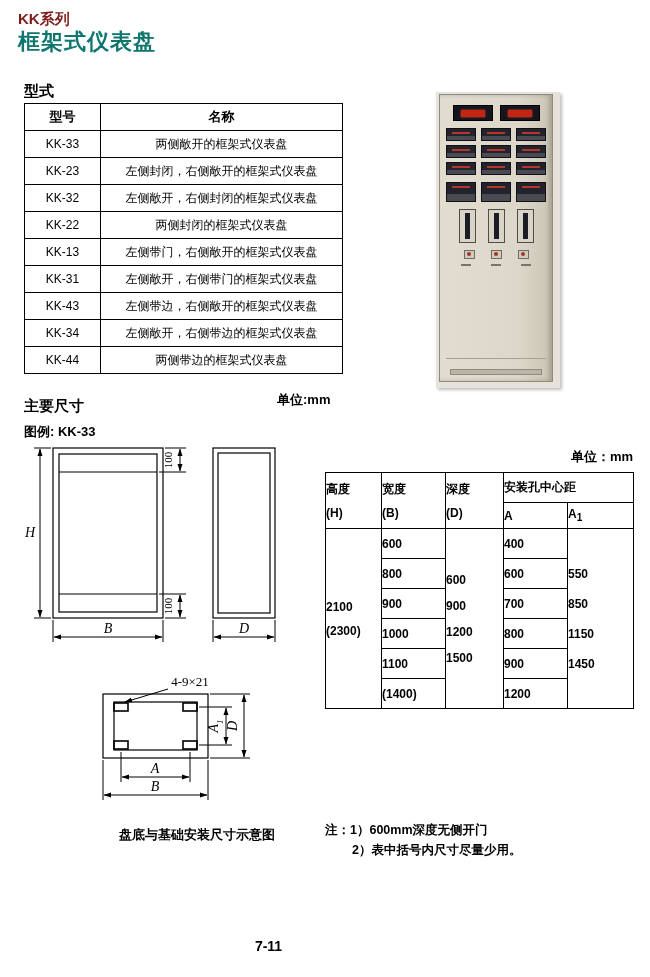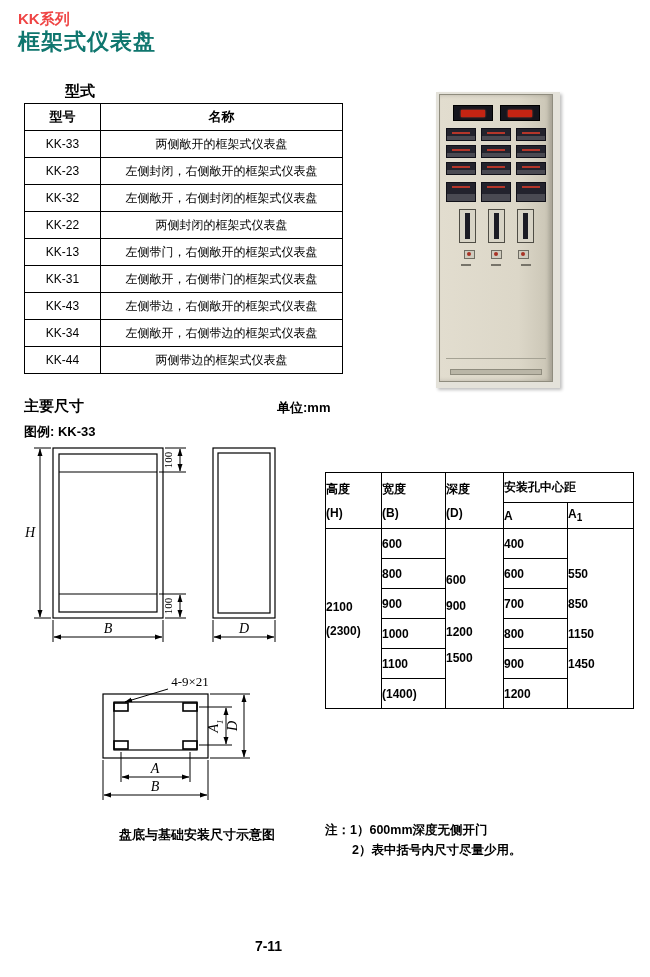--- a/index.html
+++ b/index.html
@@ -1,25 +1,25 @@
 <!DOCTYPE html>
 <html lang="zh"><head>
 <meta charset="utf-8">
 <style>
   * { margin:0; padding:0; box-sizing:border-box; }
   html,body { background:#ffffff; }
   body { font-family:"Liberation Sans", sans-serif; color:#000; }
   .page { position:relative; width:650px; height:977px; background:#fff; overflow:hidden; }
 
   
-  .series   { position:absolute; left:18px; top:10px;  font-size:15px; font-weight:bold; color:#ef4444; }
+  .series   { position:absolute; left:18px; top:10px;  font-size:15px; font-weight:bold; color:#7f1d1d; }
   .title    { position:absolute; left:18px; top:27px;  font-size:22px; font-weight:bold; color:#0f766e; letter-spacing:1px; }
 
   
-  .type-heading { position:absolute; left:24px; top:82px; font-size:15px; font-weight:bold;margin-left:41px; }
+  .type-heading { position:absolute; left:24px; top:82px; font-size:15px; font-weight:bold; }
   table.type { position:absolute; left:24px; top:103px; width:318px; border-collapse:collapse; table-layout:fixed; font-size:12px; }
   table.type td, table.type th { border:1px solid #000; height:27px; text-align:center; vertical-align:middle; font-weight:normal; padding:0 2px; }
   table.type th { font-weight:bold; font-size:13px; }
 
   
   .photo { position:absolute; left:436px; top:92px; width:124px; height:296px; background:#e4e2da; box-shadow:2px 2px 3px rgba(0,0,0,.25); }
   .cab { position:absolute; left:3px; top:2px; width:114px; height:288px;
          background:linear-gradient(90deg,#e2ddcf 0%,#dcd7c8 70%,#c9c4b4 100%);
          border:1px solid #8f8c7e; box-shadow:inset -3px 0 4px rgba(0,0,0,.18); }
   .disp-row { display:flex; gap:7px; justify-content:center; margin-top:10px; }
@@ -35,21 +35,21 @@
   .btn-row { display:flex; gap:16px; justify-content:center; margin-top:7px; }
   .btn { width:11px; height:9px; background:#cfccbf; border:1px solid #6f6d63; }
   .btn-dot { width:4px; height:4px; border-radius:50%; background:#a83326; margin:1px auto 0; }
   .tag-row { display:flex; gap:20px; justify-content:center; margin-top:5px; }
   .tag { width:10px; height:2px; background:#77746a; }
   .seam { position:absolute; left:6px; right:6px; bottom:22px; height:1px; background:#a5a294; }
   .plinth { position:absolute; left:10px; right:10px; bottom:6px; height:6px; background:#bab6a7; border:1px solid #8f8c7e; }
 
   
   .dims-heading  { position:absolute; left:24px;  top:397px; font-size:15px; font-weight:bold; }
-  .unit-label    { position:absolute; left:277px; top:399px; font-size:13px; font-weight:bold; }
+  .unit-label    { position:absolute; left:277px; top:391px; font-size:13px; font-weight:bold; }
   .example-label { position:absolute; left:24px;  top:423px; font-size:13px; font-weight:bold; }
 
   svg.drawings { position:absolute; left:18px; top:436px; }
   .dim-letter { font-family:"Liberation Serif", serif; font-style:italic; font-size:14px; }
   .dim-num    { font-family:"Liberation Serif", serif; font-size:11px; }
   .dim-note   { font-family:"Liberation Serif", serif; font-size:13px; }
 
   .plan-caption { position:absolute; left:72px; top:826px; width:250px; text-align:center; font-size:13px; font-weight:bold; }
 
   
@@ -269,20 +269,21 @@
       <text class="dim-note" x="172" y="250">4-9×21</text>
       <text class="dim-letter" x="137" y="337">A</text>
       <text class="dim-letter" x="137" y="355">B</text>
       <text class="dim-letter" transform="rotate(-90 200 290)" x="200" y="290"><tspan>A</tspan><tspan baseline-shift="sub" font-size="9">1</tspan></text>
       <text class="dim-letter" transform="rotate(-90 219 290)" x="219" y="290">D</text>
     </g>
   </svg>
 
   <div class="plan-caption">盘底与基础安装尺寸示意图</div>
 
+  <div class="size-unit-label">单位：mm</div>
 
   <table class="size">
     <colgroup>
         <col style="width:56px">
         <col style="width:64px">
         <col style="width:58px">
         <col style="width:64px">
         <col style="width:66px">
       </colgroup>
     <tbody>

